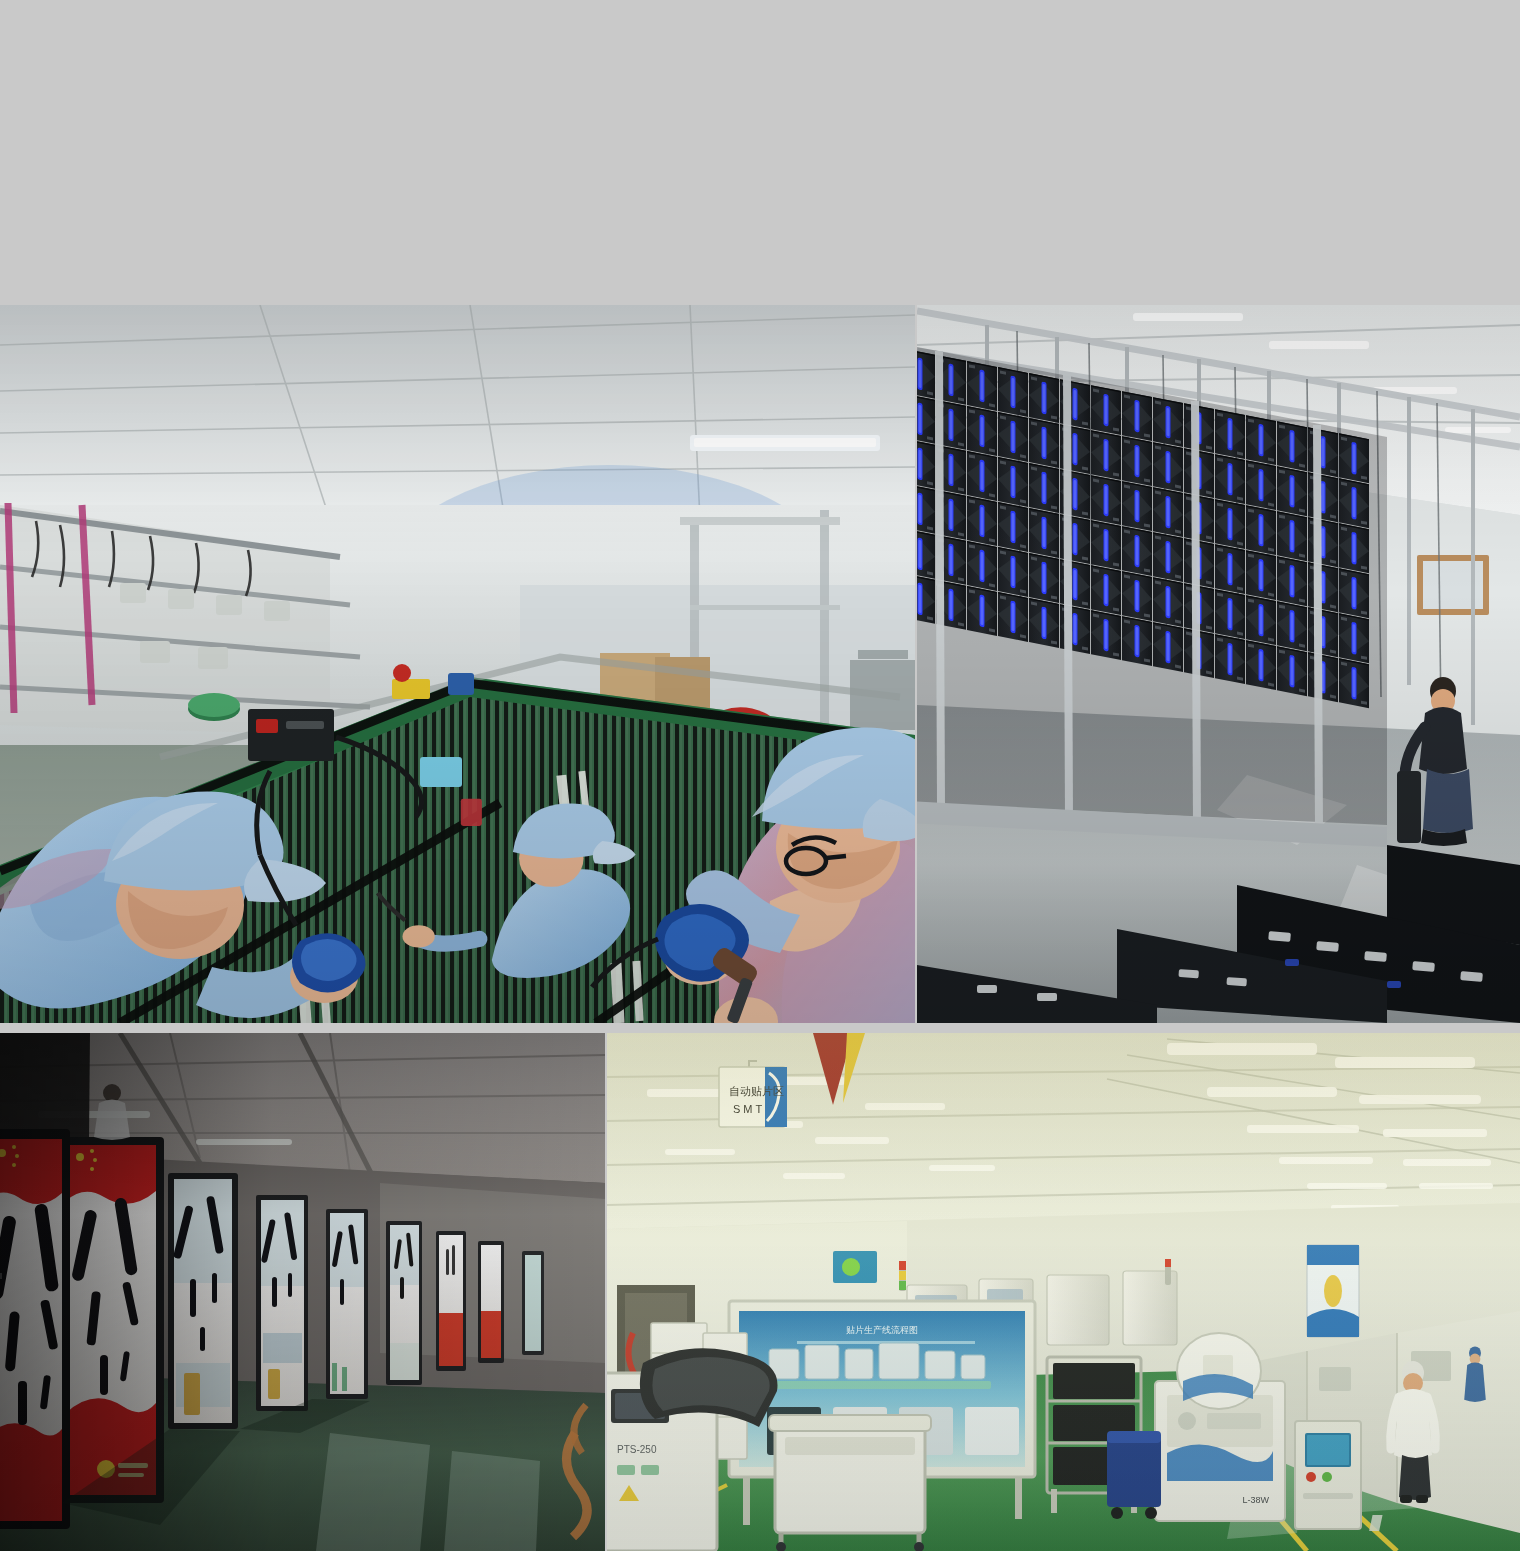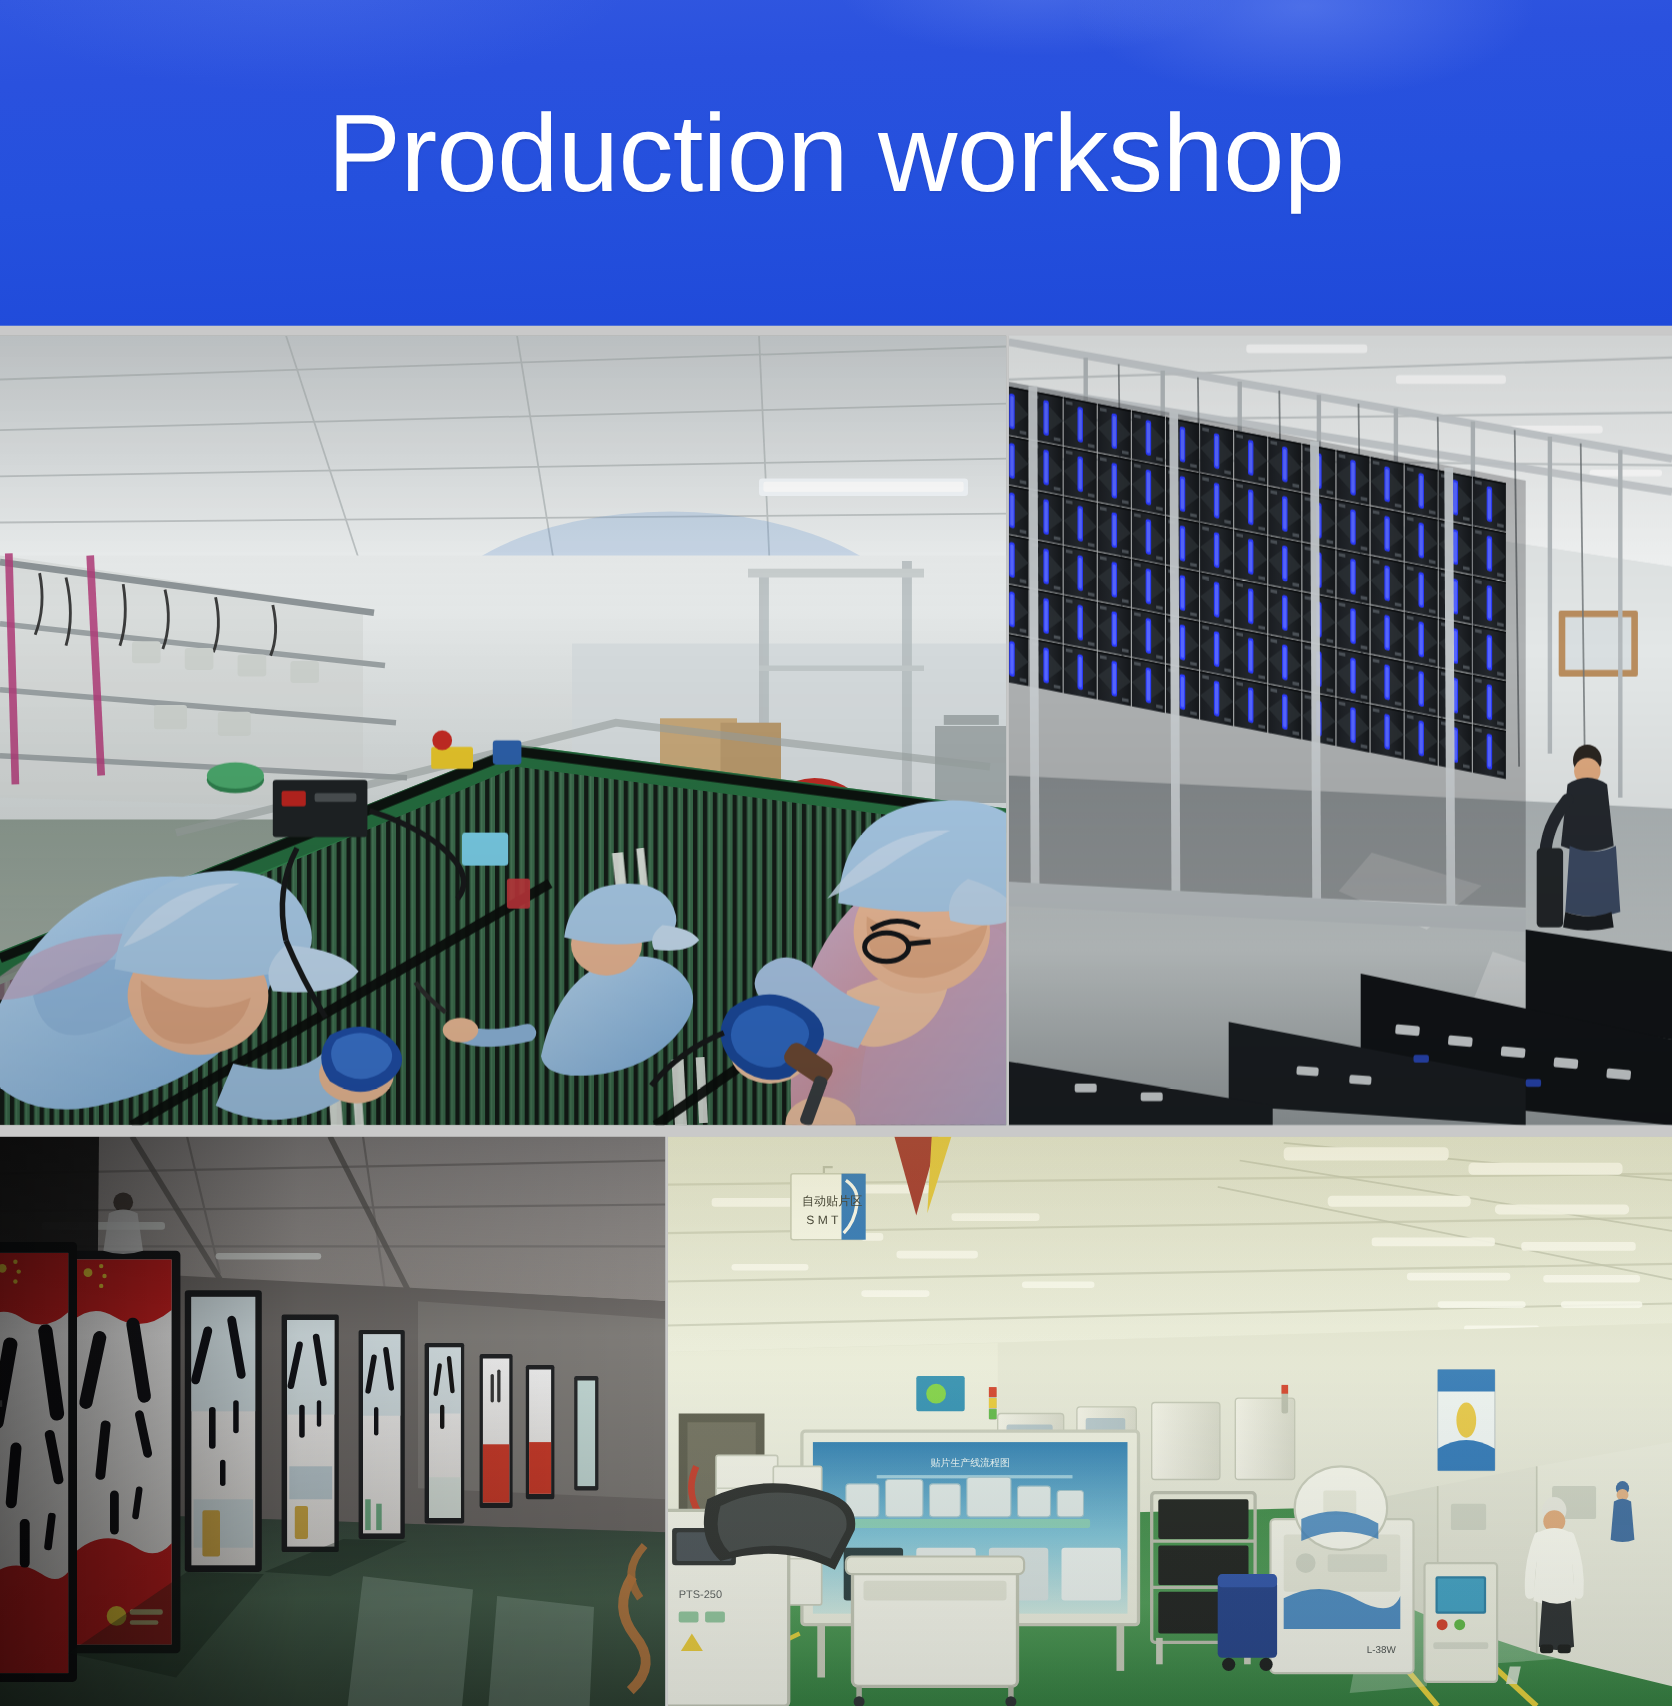--- a/index.html
+++ b/index.html
@@ -58,24 +58,20 @@
   #panel-ledwall    { left: 917px;top: 9px;    width: 603px;  height: 718px; }
   
   #panel-signage    { left: 0;    top: 737px;  width: 605px;  height: 518px; }
   #panel-smt        { left: 607px;top: 737px;  width: 913px;  height: 518px; }
 </style>
 </head>
 <body>
 
 <div class="page">
 
-  <div class="banner">
-    <div class="banner-texture"></div>
-    <div class="banner-title">Production workshop</div>
-  </div>
 
   <div class="photos">
 
     <div class="panel" id="panel-assembly">
       <svg viewBox="0 0 915 718" preserveAspectRatio="xMidYMid slice">
         <defs>
           <linearGradient id="a-ceil" x1="0" y1="0" x2="0" y2="1">
             <stop offset="0" stop-color="#cfd4d6"></stop>
               <stop offset="1" stop-color="#eef1f1"></stop>
           </linearGradient>

